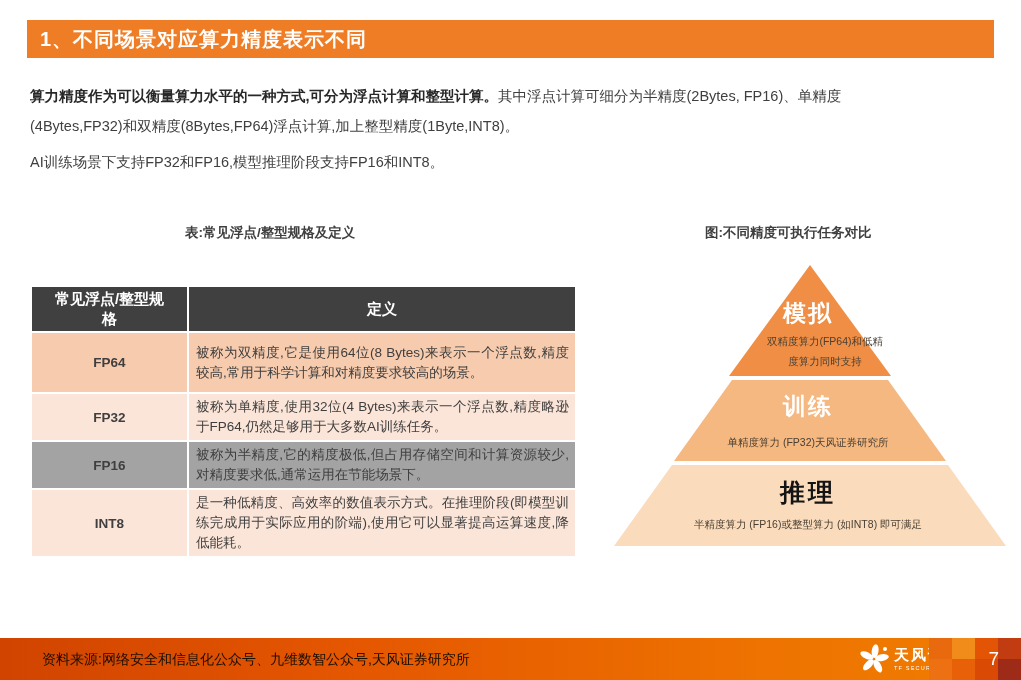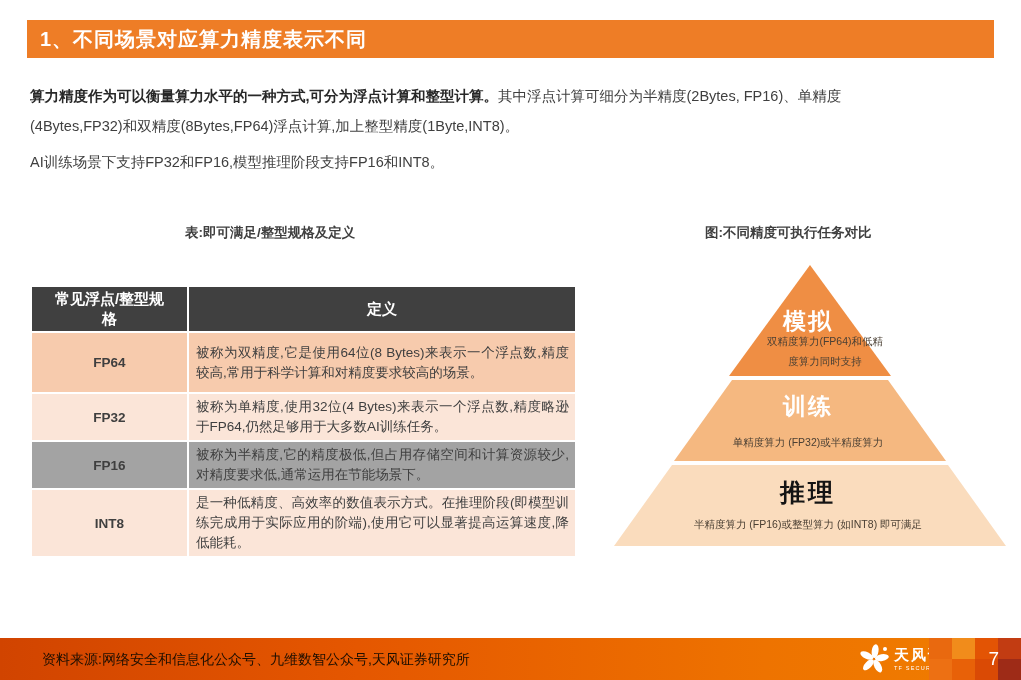--- a/index.html
+++ b/index.html
@@ -36,21 +36,21 @@
   }
   .spec-table td.spec { text-align:center; font-weight:bold; }
   .spec-table td.def { padding:3px 6px 3px 7px; line-height:20px; font-weight:400; text-align:justify; }
   .spec-table tr.r0 td { height:61px; } .spec-table tr.r1 td { height:45px; }
   .spec-table tr.r2 td { height:45px; } .spec-table tr.r3 td { height:59px; }
   
   .pyramid { position:absolute; left:608px; top:262px; width:400px; height:285px; }
   .pyramid svg { position:absolute; left:0; top:0; }
   .pyr-label { position:absolute; left:0; width:100%; text-align:center; }
   .pyr-title { font-weight:bold; font-size:23px; color:#ffffff; letter-spacing:2px; }
-  .t0 { top:36px;margin-top:8px; } .t1 { top:129px; }
+  .t0 { top:36px; } .t1 { top:129px; }
   .t2 { top:214px; font-size:25px; color:#141414; letter-spacing:3px; }
   .pyr-desc { font-size:10.5px; color:#4b4034; line-height:1.9; }
   .d0 { position:absolute; left:154px; top:70px; width:126px; text-align:center; }
   .d1 { top:171px; white-space:nowrap; } .d2 { top:253px; white-space:nowrap; }
   
   .footer {
     position:absolute; left:0; bottom:0; width:1021px; height:42px;
     background:linear-gradient(90deg,#D14400 0%,#E55700 35%,#EE7300 75%,#F07E00 100%);
   }
   .footer .source {
@@ -81,21 +81,21 @@
 
   <div class="para p1">
     <div class="pline"><span class="lead">算力精度作为可以衡量算力水平的一种方式,可分为浮点计算和整型计算。</span><span>其中浮点计算可细分为半精度(2Bytes, FP16)、单精度</span></div>
     <div class="pline">(4Bytes,FP32)和双精度(8Bytes,FP64)浮点计算,加上整型精度(1Byte,INT8)。</div>
   </div>
 
   <div class="para p2">
     <div class="pline">AI训练场景下支持FP32和FP16,模型推理阶段支持FP16和INT8。</div>
   </div>
 
-  <div class="caption cap-table">表:即可满足/整型规格及定义</div>
+  <div class="caption cap-table">表:常见浮点/整型规格及定义</div>
   <div class="caption cap-fig">图:不同精度可执行任务对比</div>
 
   <table class="spec-table">
     <colgroup>
         <col class="c1">
         <col class="c2">
       </colgroup>
     <tbody>
         <tr style="background: #404040;">
       <th>常见浮点/整型规格</th>
@@ -122,21 +122,21 @@
 
   <div class="pyramid">
     <svg width="400" height="285" viewBox="0 0 400 285">
       <polygon points="202,3 283,114 121,114" fill="#EF8E44"></polygon>
       <polygon points="124,118 280,118 338,199 66,199" fill="#F5B880"></polygon>
       <polygon points="64,203 340,203 398,284 6,284" fill="#FADCBD"></polygon>
     </svg>
     <div class="pyr-label pyr-title t0">模拟</div>
     <div class="pyr-desc d0">双精度算力(FP64)和低精度算力同时支持</div>
     <div class="pyr-label pyr-title t1">训练</div>
-    <div class="pyr-label pyr-desc d1">单精度算力 (FP32)或半精度算力</div>
+    <div class="pyr-label pyr-desc d1">单精度算力 (FP32)天风证券研究所</div>
     <div class="pyr-label pyr-title t2">推理</div>
     <div class="pyr-label pyr-desc d2">半精度算力 (FP16)或整型算力 (如INT8)  即可满足</div>
   </div>
 
   <div class="footer">
     <div class="source">资料来源:网络安全和信息化公众号、九维数智公众号,天风证券研究所</div>
     <div class="brand">
       <svg width="32" height="32" viewBox="-16 -16 32 32">
         <g fill="#ffffff">
           <ellipse rx="3.4" ry="7" transform="rotate(8) translate(0,-8)"></ellipse>

